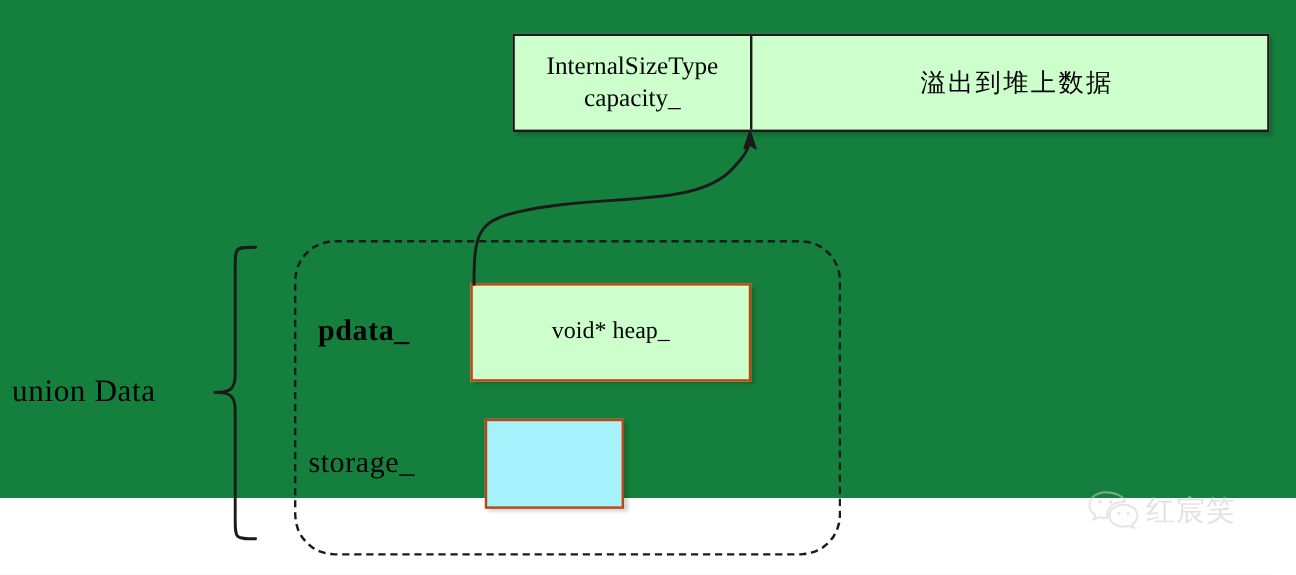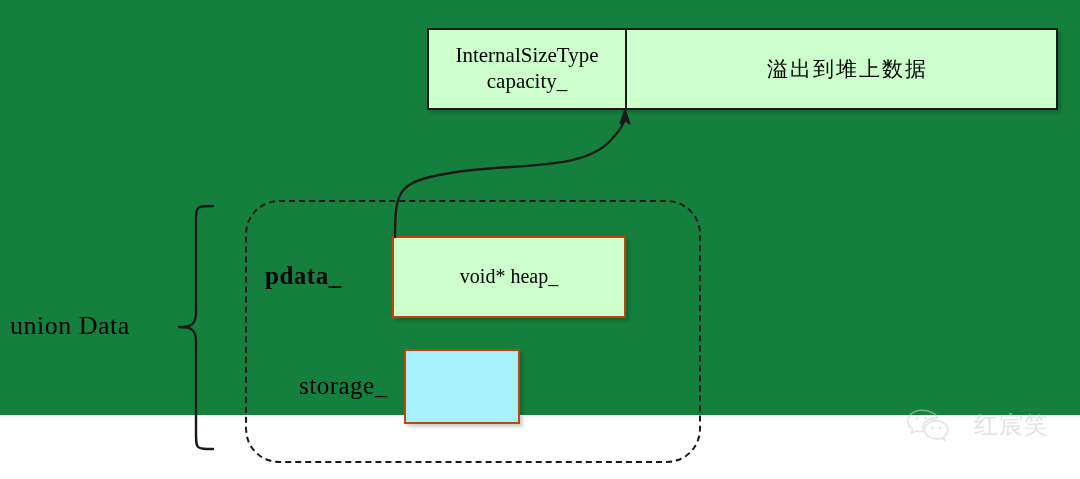--- a/index.html
+++ b/index.html
@@ -104,21 +104,21 @@
   }
 
   
   .member-label {
     position: absolute;
     font-size: 25px;
     letter-spacing: 0.5px;
     white-space: nowrap;
   }
   #label-pdata   { left: 265px; top: 262px; font-weight: bold; }
-  #label-storage { left: 257px; top: 372px; margin-left: 42px; }
+  #label-storage { left: 257px; top: 372px; }
 
   #label-union {
     position: absolute;
     left: 10px;
     top: 311px;
     font-size: 26px;
     white-space: nowrap;
     letter-spacing: 0.5px;
   }
 
@@ -134,21 +134,21 @@
 
   
   #watermark {
     position: absolute;
     left: 906px;
     top: 402px;
     width: 164px;
     height: 46px;
     display: flex;
     align-items: center;
-    gap: 24px;
+    gap: 5px;
     opacity: 0.55;
   }
   #watermark-text {
     font-size: 24px;
     color: #c9c9c9;
     font-family: "DejaVu Serif", "Liberation Serif", serif;
     letter-spacing: 1px;
     white-space: nowrap;
   }
 </style>

